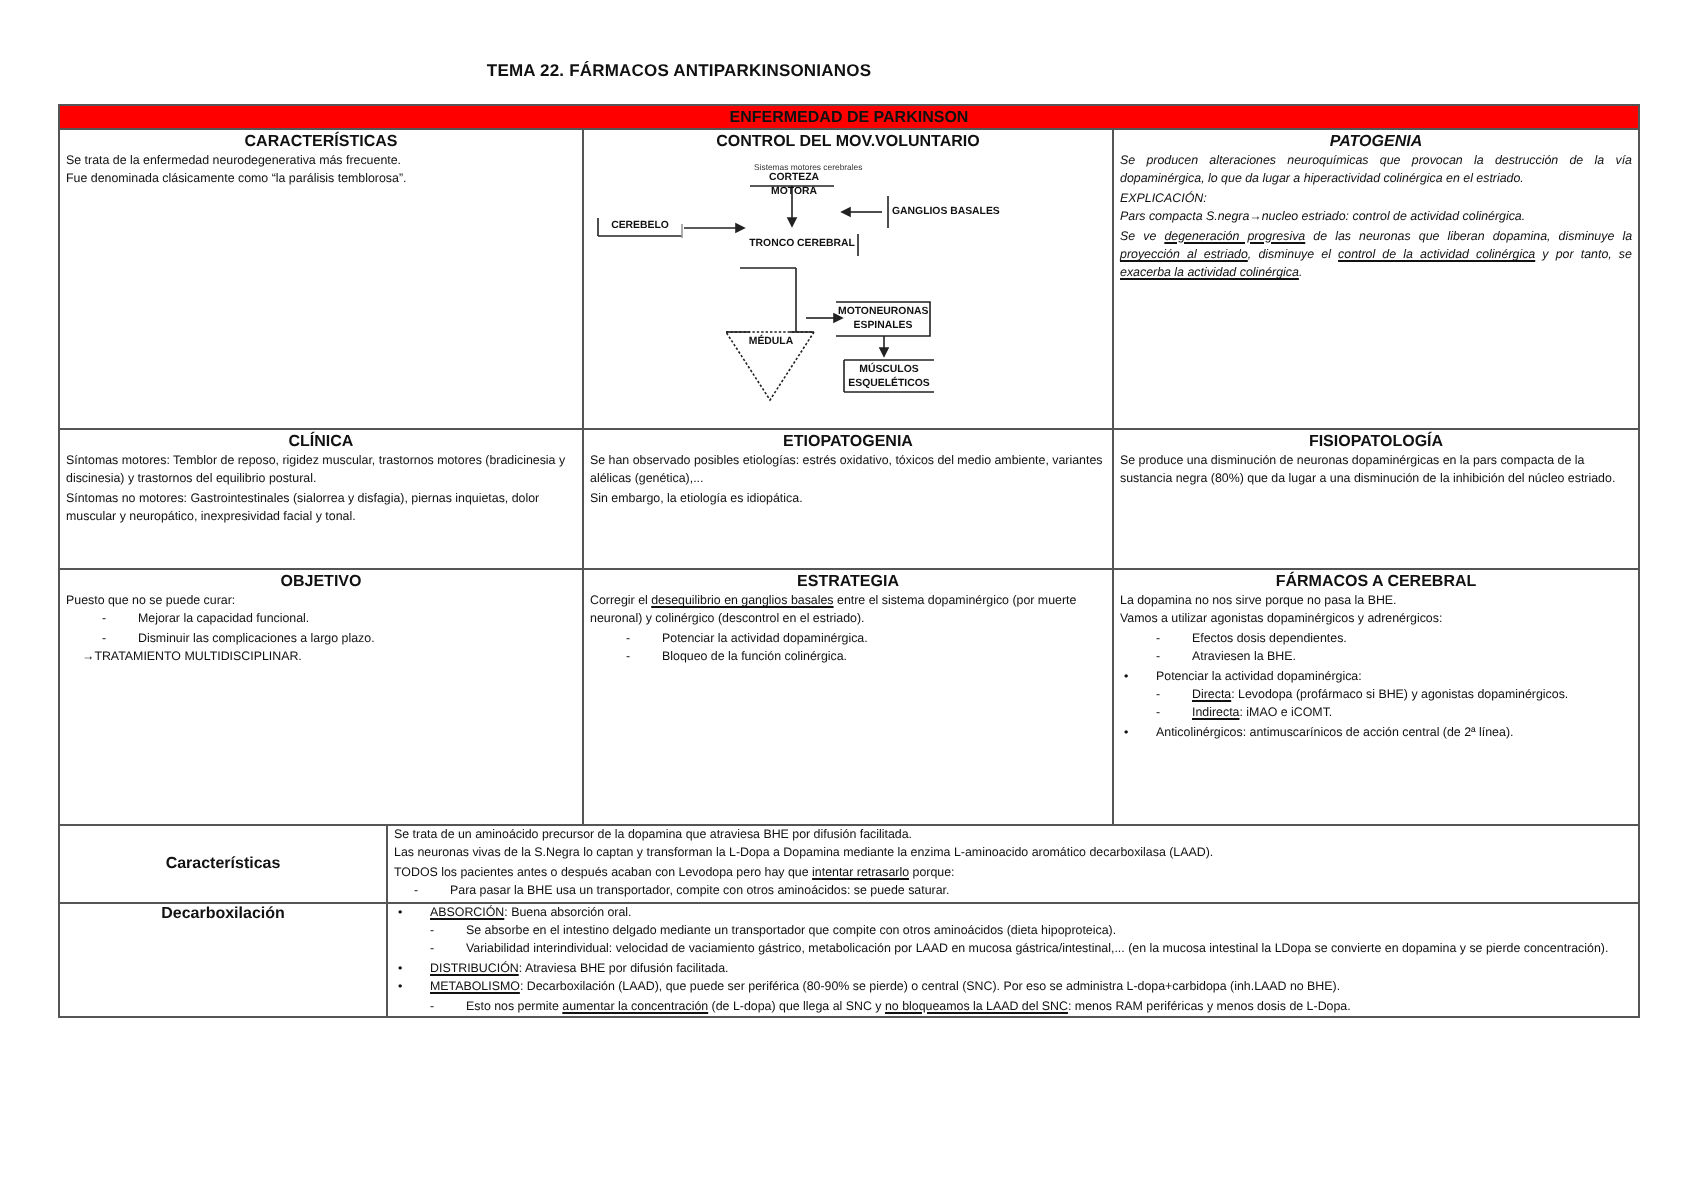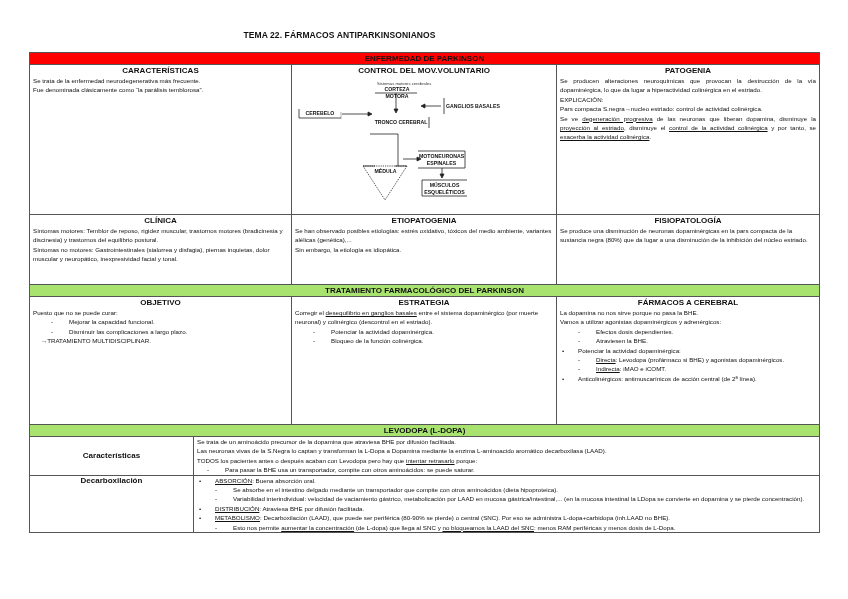--- a/index.html
+++ b/index.html
@@ -10,21 +10,21 @@
   .sheet { position: absolute; left: 29px; top: 52px; width: 790px; }
   table.grid { border-collapse: collapse; width: 790px; table-layout: fixed; padding-left: 21px; }
   table.grid td { border: 1px solid #555; vertical-align: top; padding: 0 3px;
                   font-size: 6.2px; line-height: 9.4px; }
   .band-red { background: #ff0000; text-align: center; font-weight: bold; font-size: 8px !important;
               line-height: 11px !important; padding: 0 !important; }
   .band-green { background: #a8e26f; text-align: center; font-weight: bold; font-size: 8px !important;
                 line-height: 11px !important; padding: 0 !important; }
   .cell-head { text-align: center; font-weight: bold; font-size: 8px; line-height: 11px; margin-top: 0px; }
   .p { margin: 0; }
-  .justify { text-align: justify; }
+  .justify { text-align: justify; font-style: italic; }
   .u { text-decoration: underline; }
   ul.dash { list-style: none; margin: 0; padding-left: 18px; }
   ul.dash li { position: relative; padding-left: 18px; }
   ul.dash li::before { content: "-"; position: absolute; left: 0; }
   ul.dot { list-style: none; margin: 0; padding-left: 0; }
   ul.dot > li { position: relative; padding-left: 18px; }
   ul.dot > li::before { content: "\2022"; position: absolute; left: 2px; }
   .arrow-line { padding-left: 8px; }
   .lev-label { text-align: center; vertical-align: middle !important; font-weight: bold;
                font-size: 8px !important; }
@@ -121,23 +121,20 @@
     <td>
       <div class="cell-head">ETIOPATOGENIA</div>
       <p class="p">Se han observado posibles etiologías: estrés oxidativo, tóxicos del medio ambiente, variantes alélicas (genética),...</p>
       <p class="p">Sin embargo, la etiología es idiopática.</p>
     </td>
     <td>
       <div class="cell-head">FISIOPATOLOGÍA</div>
       <p class="p">Se produce una disminución de neuronas dopaminérgicas en la pars compacta de la sustancia negra (80%) que da lugar a una disminución de la inhibición del núcleo estriado.</p>
     </td>
   </tr>
-  <tr>
-    <td colspan="3" class="band-green">TRATAMIENTO FARMACOLÓGICO DEL PARKINSON</td>
-  </tr>
   <tr style="height:128px">
     <td>
       <div class="cell-head">OBJETIVO</div>
       <p class="p">Puesto que no se puede curar:</p>
       <ul class="dash">
         <li>Mejorar la capacidad funcional.</li>
         <li>Disminuir las complicaciones a largo plazo.</li>
       </ul>
       <p class="p arrow-line">→TRATAMIENTO MULTIDISCIPLINAR.</p>
     </td>
@@ -160,23 +157,20 @@
       <ul class="dot">
         <li><span>Potenciar la actividad dopaminérgica:</span>
           <ul class="dash" style="padding-left:0">
             <li><span class="u">Directa</span><span>: Levodopa (profármaco si BHE) y agonistas dopaminérgicos.</span></li>
             <li><span class="u">Indirecta</span><span>: iMAO e iCOMT.</span></li>
           </ul>
         </li>
         <li>Anticolinérgicos: antimuscarínicos de acción central (de 2ª línea).</li>
       </ul>
     </td>
-  </tr>
-  <tr>
-    <td colspan="3" class="band-green">LEVODOPA (L-DOPA)</td>
   </tr>
 </tbody>
     </table>
 
 <table class="grid" style="margin-top:-1px">
   <colgroup>
         <col style="width:164px">
         <col style="width:626px">
       </colgroup>
   <tbody>

